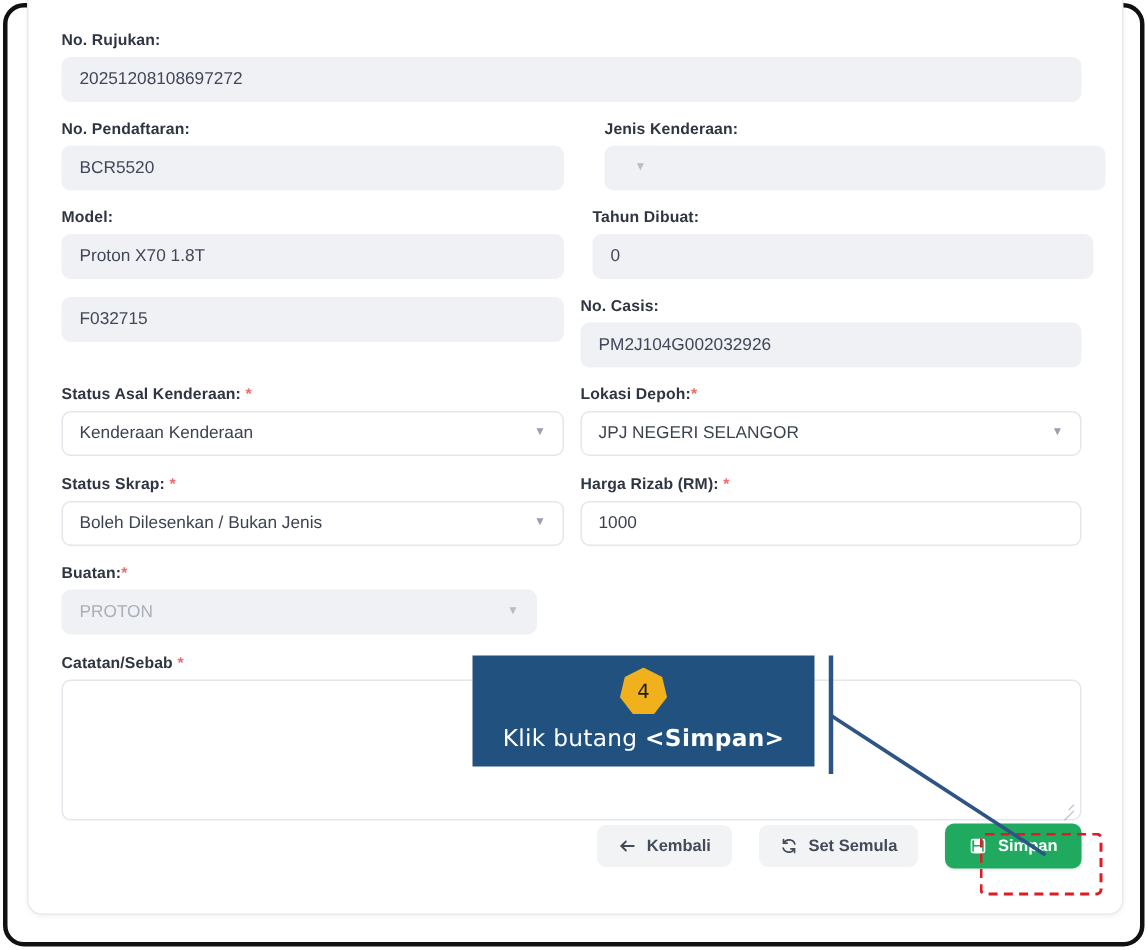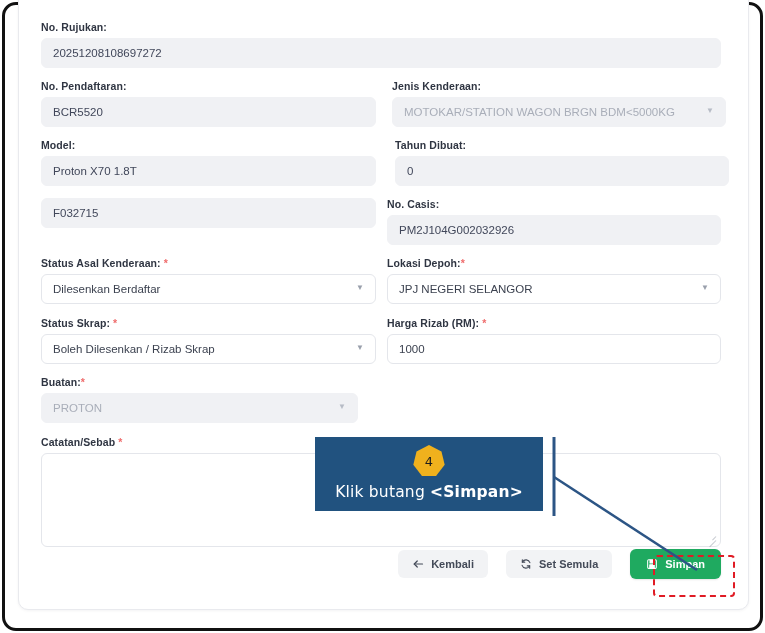--- a/index.html
+++ b/index.html
@@ -222,26 +222,25 @@
       </div>
 
       <div class="field" style="left:22px; top:91px; width:335px;">
         <div class="label">
           <span>No. Pendaftaran:</span>
         </div>
         <div class="control readonly" style="width:335px;">
           <span>BCR5520</span>
         </div>
       </div>
-      <div class="field" style="left:373px; top:91px; width:334px;">
+      <div class="field" style="left:384px; top:91px; width:334px;">
         <div class="label">
           <span>Jenis Kenderaan:</span>
         </div>
         <div class="control select disabled" style="width:334px;">
-          <span>MOTOKAR/STATION WAGON BRGN BDM&lt;5000KG</span>
           <span class="caret">▼</span>
         </div>
       </div>
 
       <div class="field" style="left:22px; top:150px; width:335px;">
         <div class="label">
           <span>Model:</span>
         </div>
         <div class="control readonly" style="width:335px;">
           <span>Proton X70 1.8T</span>
@@ -268,40 +267,40 @@
         <div class="control readonly" style="width:334px;">
           <span>PM2J104G002032926</span>
         </div>
       </div>
 
       <div class="field" style="left:22px; top:268px; width:335px;">
         <div class="label">
           <span>Status Asal Kenderaan: </span><span class="req">*</span>
         </div>
         <div class="control select" style="width:335px;">
-          <span>Dilesenkan Berdaftar</span>
+          <span>Kenderaan Kenderaan</span>
           <span class="caret">▼</span>
         </div>
       </div>
       <div class="field" style="left:368px; top:268px; width:334px;">
         <div class="label">
           <span>Lokasi Depoh:</span><span class="req">*</span>
         </div>
         <div class="control select" style="width:334px;">
           <span>JPJ NEGERI SELANGOR</span>
           <span class="caret">▼</span>
         </div>
       </div>
 
       <div class="field" style="left:22px; top:328px; width:335px;">
         <div class="label">
           <span>Status Skrap: </span><span class="req">*</span>
         </div>
         <div class="control select" style="width:335px;">
-          <span>Boleh Dilesenkan / Rizab Skrap</span>
+          <span>Boleh Dilesenkan / Bukan Jenis</span>
           <span class="caret">▼</span>
         </div>
       </div>
       <div class="field" style="left:368px; top:328px; width:334px;">
         <div class="label">
           <span>Harga Rizab (RM): </span><span class="req">*</span>
         </div>
         <div class="control editable" style="width:334px;">
           <span>1000</span>
         </div>

